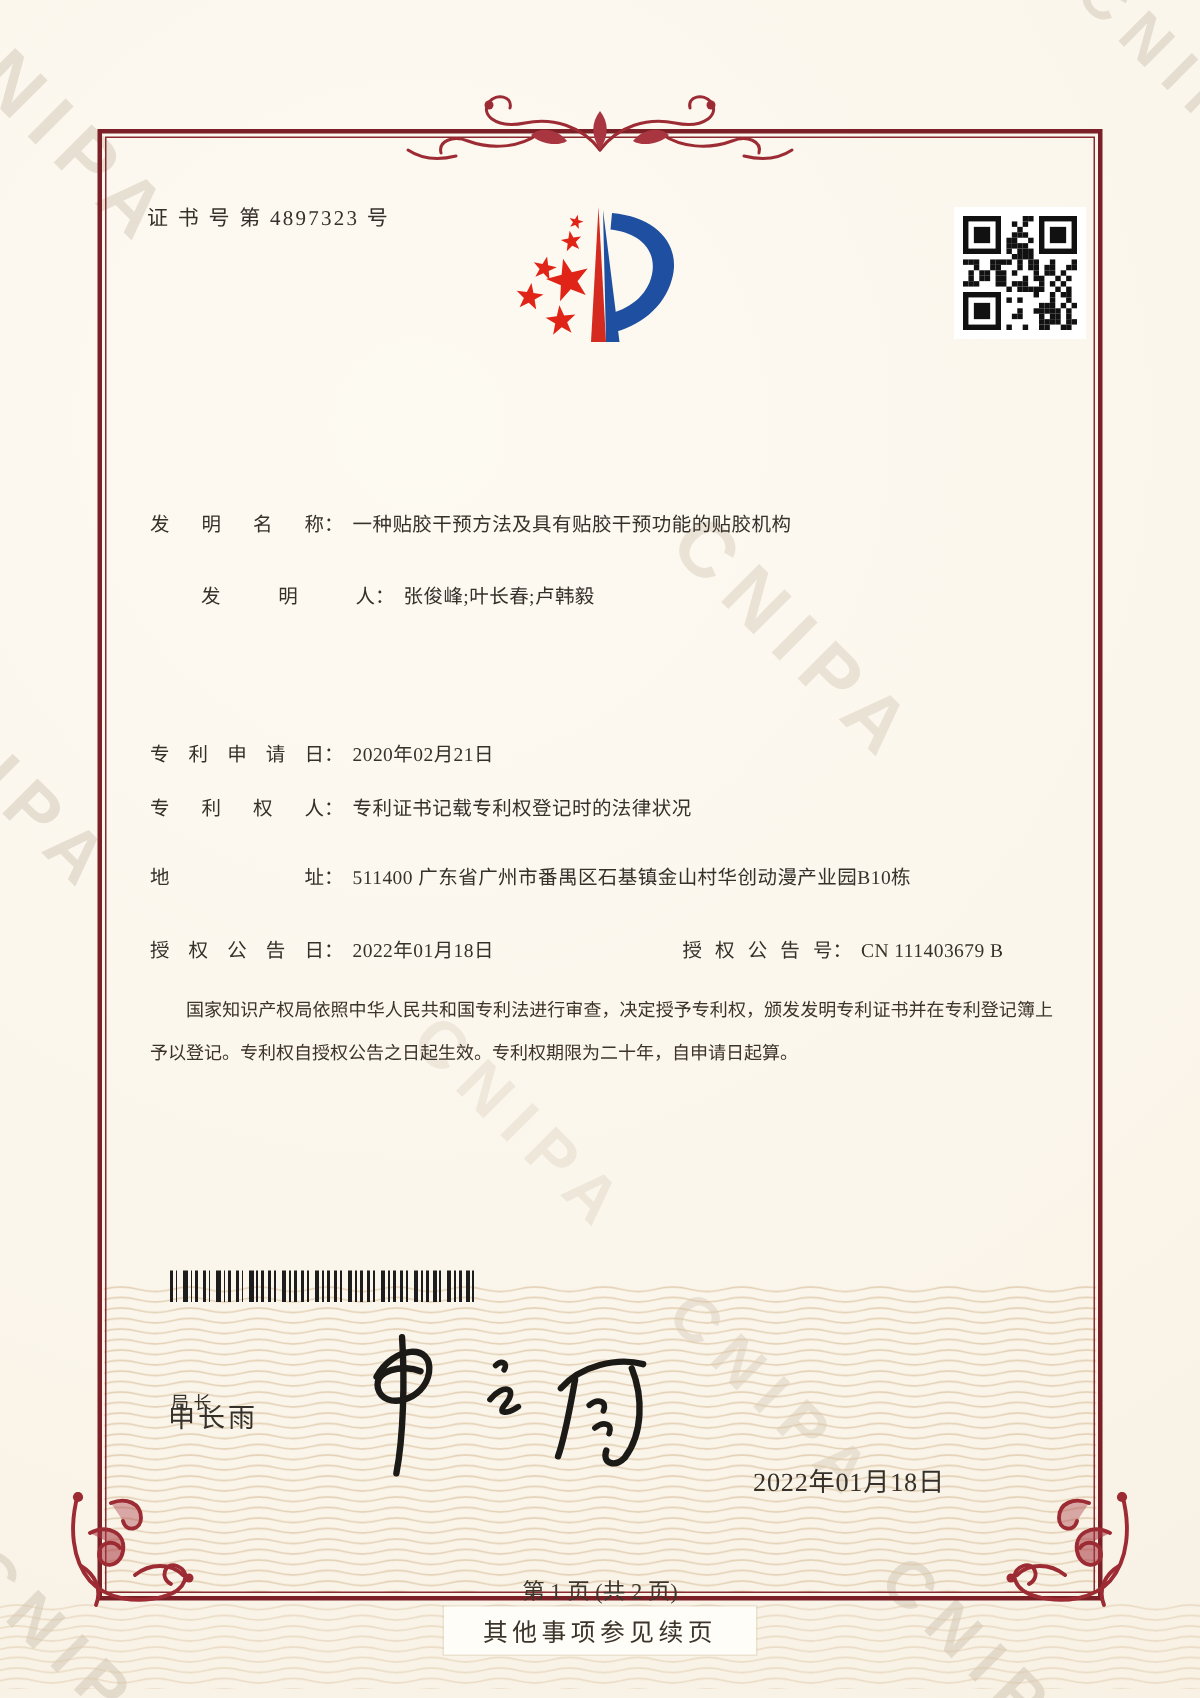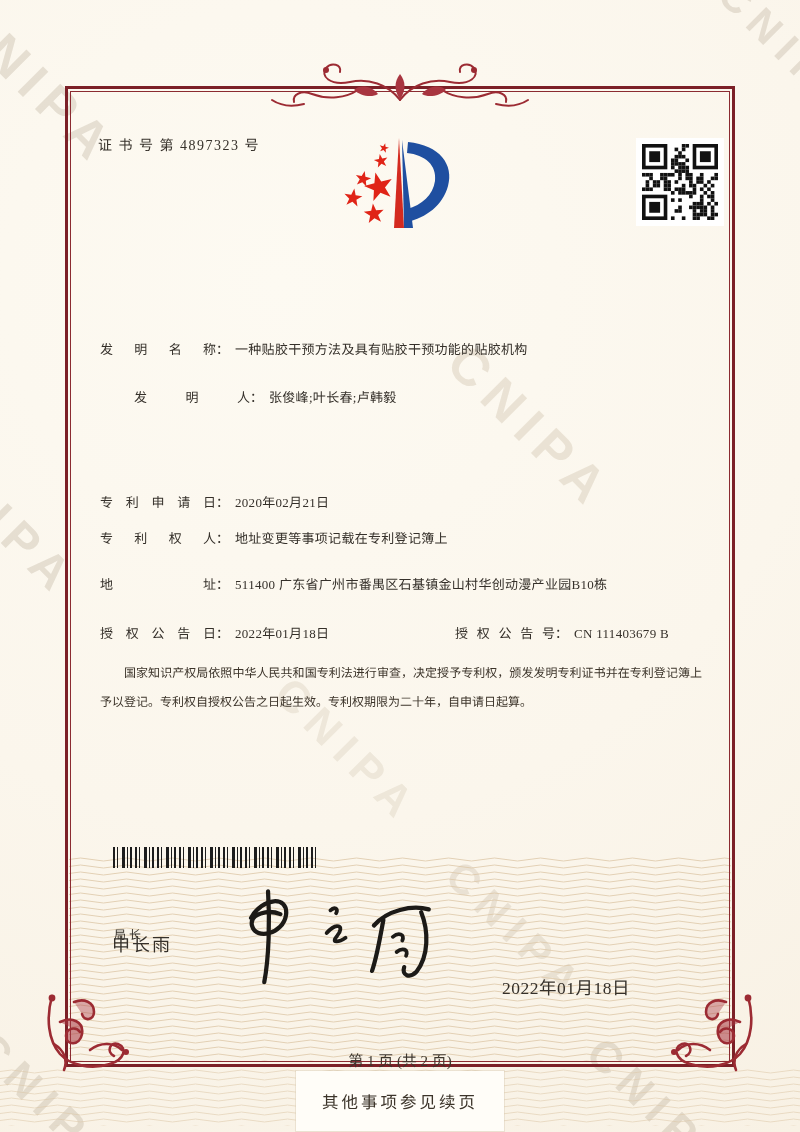--- a/index.html
+++ b/index.html
@@ -72,21 +72,21 @@
   
   .officer-title { position:absolute; left:114px; top:925px; font-size:12px; letter-spacing:3px; }
   .officer-name  { position:absolute; left:112px; top:930px; font-size:18px; letter-spacing:2px; }
   .signature { position:absolute; left:218px; top:882px; }
   .grant-date-bottom { position:absolute; left:502px; top:974px; font-size:17.5px; letter-spacing:.5px; }
 
   
   .page-info { position:absolute; left:0; top:1029px; width:100%; text-align:center; font-size:15px; color:#3c352c;margin-top:20px; }
   .continuation {
     position:absolute; left:50%; top:1071px; transform:translateX(-50%);
-    background:#fffdf8; padding:18px 26px; font-size:16.5px; letter-spacing:3px; color:#3c342a;
+    background:#fffdf8; padding:4px 26px; font-size:16.5px; letter-spacing:3px; color:#3c342a;
     box-shadow:0 0 0 1px rgba(210,195,170,.35);
   }
 </style>
 </head>
 <body>
 
 <div class="page">
 
   <span class="wm" style="left:-18px; top:-12px; font-size:52px;">CNIPA</span>
   <span class="wm" style="left:742px; top:-30px; font-size:42px;">CNIPA</span>
@@ -335,21 +335,21 @@
   <div class="row" style="top:337px;">
     <span class="lab">发明名称</span><span class="col">：</span><span class="val">一种贴胶干预方法及具有贴胶干预功能的贴胶机构</span>
   </div>
   <div class="row" style="top:385px;margin-left:34px;">
     <span class="lab">发明人</span><span class="col">：</span><span class="val">张俊峰;叶长春;卢韩毅</span>
   </div>
   <div class="row" style="top:479px;margin-top:11px;">
     <span class="lab">专利申请日</span><span class="col">：</span><span class="val">2020年02月21日</span>
   </div>
   <div class="row" style="top:526px;">
-    <span class="lab">专利权人</span><span class="col">：</span><span class="val">地址变更等事项记载在专利登记簿上</span>
+    <span class="lab">专利权人</span><span class="col">：</span><span class="val">专利证书记载专利权登记时的法律状况</span>
   </div>
   <div class="row" style="top:572px;">
     <span class="lab">地址</span><span class="col">：</span><span class="val">511400 广东省广州市番禺区石基镇金山村华创动漫产业园B10栋</span>
   </div>
   <div class="row" style="top:621px;">
     <span class="lab">授权公告日</span><span class="col">：</span><span class="val">2022年01月18日</span>
     <span class="pair2">
       <span class="lab">授权公告号</span><span class="col">：</span><span class="val">CN 111403679 B</span>
     </span>
   </div>

